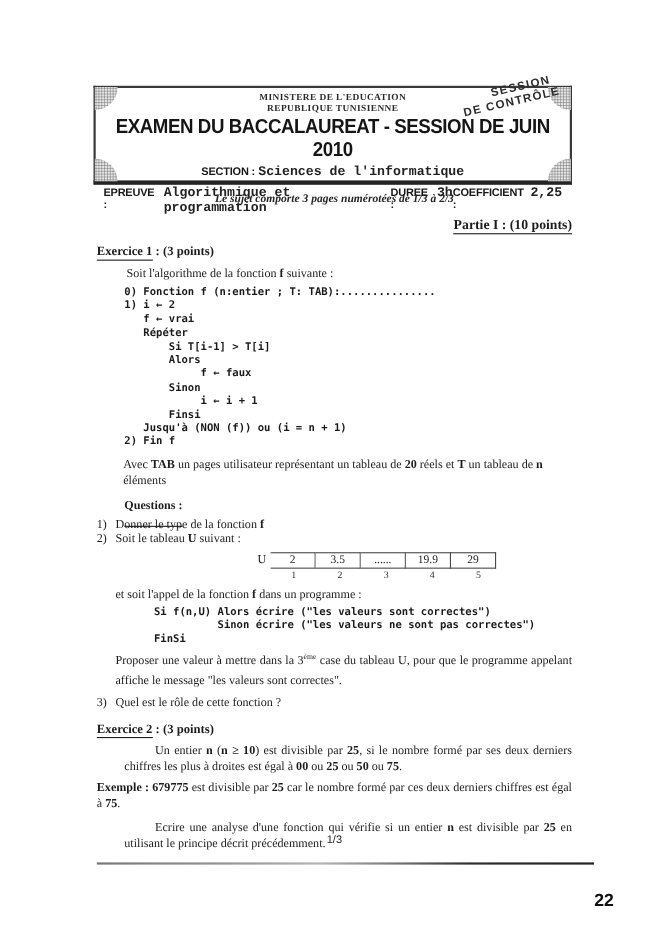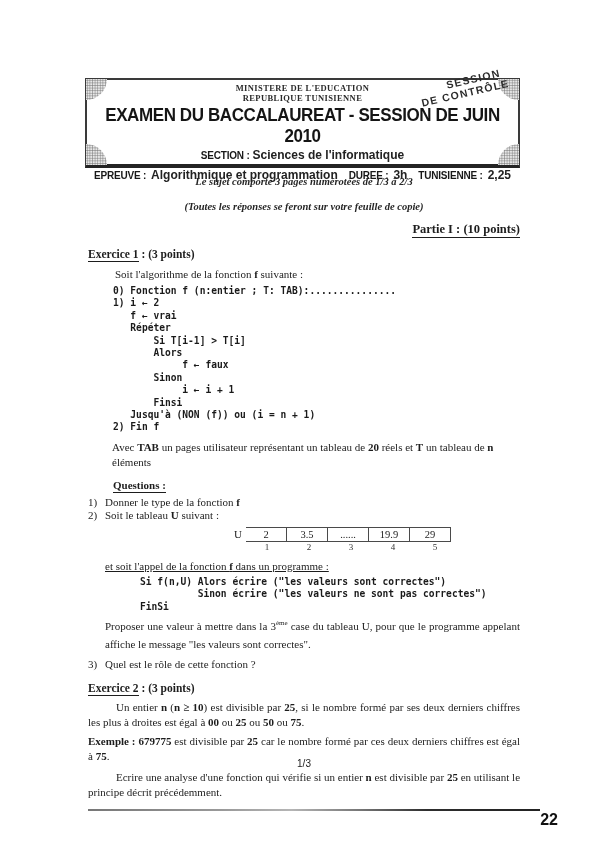--- a/index.html
+++ b/index.html
@@ -23,59 +23,59 @@
   .stamp{position:absolute;right:0px;top:-4px;width:108px;transform:rotate(-13deg);
          font-family:"Liberation Sans",sans-serif;font-weight:bold;font-size:10.5px;
          line-height:11.5px;letter-spacing:1.2px;color:#2c2c2c;text-align:center;}
   .stamp .l1{padding-left:22px;}
   .main-title{margin-top:3px;text-align:center;font-family:"Liberation Sans",sans-serif;
               font-weight:bold;font-size:17px;letter-spacing:-0.4px;color:#151515;
               transform:scaleY(1.08);}
   .section-line{margin-top:2px;text-align:center;font-size:12px;}
   .lbl{font-family:"Liberation Sans",sans-serif;font-weight:bold;font-size:10px;
        letter-spacing:-0.2px;color:#181818;}
-  .val{font-family:Liberation Sans, sans-serif;font-weight:bold;font-size:12px;color:#222;}
+  .val{font-family:Liberation Mono, monospace;font-weight:bold;font-size:12px;color:#222;}
   .epreuve-line{margin-top:5px;display:flex;justify-content:space-between;
                 align-items:baseline;padding:0 7px;}
   .epv-group{display:flex;align-items:baseline;gap:5px;}
 
   
   .content{position:absolute;left:88px;top:176px;width:432px;}
   .notice{text-align:center;font-weight:bold;font-style:italic;font-size:10.5px;color:#262626;}
   .notice.second{margin-top:14px;}
   .partie-title{margin-top:10px;font-weight:bold;font-size:12.5px;text-align:right;}
   .partie-title span{border-bottom:1.6px solid #1d1d1d;padding-bottom:1px;}
   .ex-head{font-weight:bold;font-size:11.5px;margin-top:11px;}
   .ex-head .und{border-bottom:1.4px solid #1d1d1d;padding-bottom:1px;}
   .para{font-size:11px;line-height:15px;}
   .intro{margin:7px 0 3px 27px;}
   pre.algo{margin:3px 0 0 25px;font-family:"DejaVu Sans Mono",monospace;font-weight:bold;
            font-size:9.6px;line-height:12.4px;color:#1a1a1a;white-space:pre;}
   .tabnote{margin:6px 0 0 24px;}
   .questions-lbl{margin:9px 0 5px 25px;font-weight:bold;font-size:11px;}
-  .questions-lbl span{border-bottom:1.4px solid #1d1d1d;padding-bottom:1px;}
+  .questions-lbl span{border-bottom:1.4px solid #1d1d1d;padding-bottom:12px;}
   .qrow{display:flex;font-size:11px;line-height:13.5px;}
   .qnum{width:17px;flex:none;}
   
   .utable{margin:4px 0 0 144px;font-size:10.5px;}
   .urow{display:flex;align-items:center;}
   .ulabel{width:12px;text-align:center;margin-right:2px;font-size:11px;}
   .ucell{width:40px;height:13px;border:1px solid #4a4a4a;border-left:none;
          display:flex;align-items:center;justify-content:center;background:#fff;}
   .ucell:first-of-type{border-left:1px solid #4a4a4a;}
   .irow{display:flex;margin-left:14px;font-size:9px;color:#333;}
   .icell{width:42px;text-align:center;}
-  .call-intro{margin:7px 0 2px 17px;text-decoration:underline;}
+  .call-intro{margin:7px 0 2px 17px;}
   pre.callcode{margin:1px 0 0 52px;font-family:"DejaVu Sans Mono",monospace;font-weight:bold;
                font-size:9.6px;line-height:12.6px;color:#1a1a1a;white-space:pre;}
   .propose{margin:3px 0 0 17px;line-height:18px;text-align:justify;}
   .q3row{margin-top:5px;}
   .justif{text-align:justify;}
   .indent{text-indent:28px;}
-  .p-top6{margin-top:6px;}
+  .p-top6{margin-top:6px;margin-left:25px;}
   .p-top4{margin-top:4px;}
   .endrule{margin-top:9px;width:452px;height:2px;
            background:linear-gradient(90deg,#777 0%,#9a9a9a 30%,#b5b5b5 45%,#777 60%,#2e2e2e 75%,#222 100%);}
   .pagefoot{position:absolute;left:88px;top:758px;width:432px;text-align:center;
             font-family:"Liberation Sans",sans-serif;font-weight:normal;font-size:10px;color:#222;}
   .corner-num{position:absolute;right:42px;bottom:21px;font-family:"Liberation Sans",sans-serif;
               font-weight:bold;font-size:16px;color:#111;}
 </style>
 </head>
 <body>
@@ -106,30 +106,29 @@
   <div class="epreuve-line">
     <span class="epv-group">
       <span class="lbl">EPREUVE :</span>
       <span class="val">Algorithmique et programmation</span>
     </span>
     <span class="epv-group">
       <span class="lbl">DUREE :</span>
       <span class="val">3h</span>
     </span>
     <span class="epv-group">
-      <span class="lbl">TUNISIENNE :</span>
+      <span class="lbl">COEFFICIENT :</span>
       <span class="val">2,25</span>
     </span>
   </div>
 </div>
 
 <div class="content">
 
   <div class="notice">Le sujet comporte  3 pages numérotées de 1/3 à 2/3</div>
-  <div class="notice second">(Toutes les réponses se feront sur votre feuille de copie)</div>
 
   <div class="partie-title">
     <span>Partie I : (10 points)</span>
   </div>
 
   <div class="ex-head">
     <span class="und">Exercice 1</span><span> : (3 points)</span>
   </div>
 
   <div class="para intro"><span>Soit l'algorithme de la fonction </span><b>f</b><span> suivante :</span></div>

